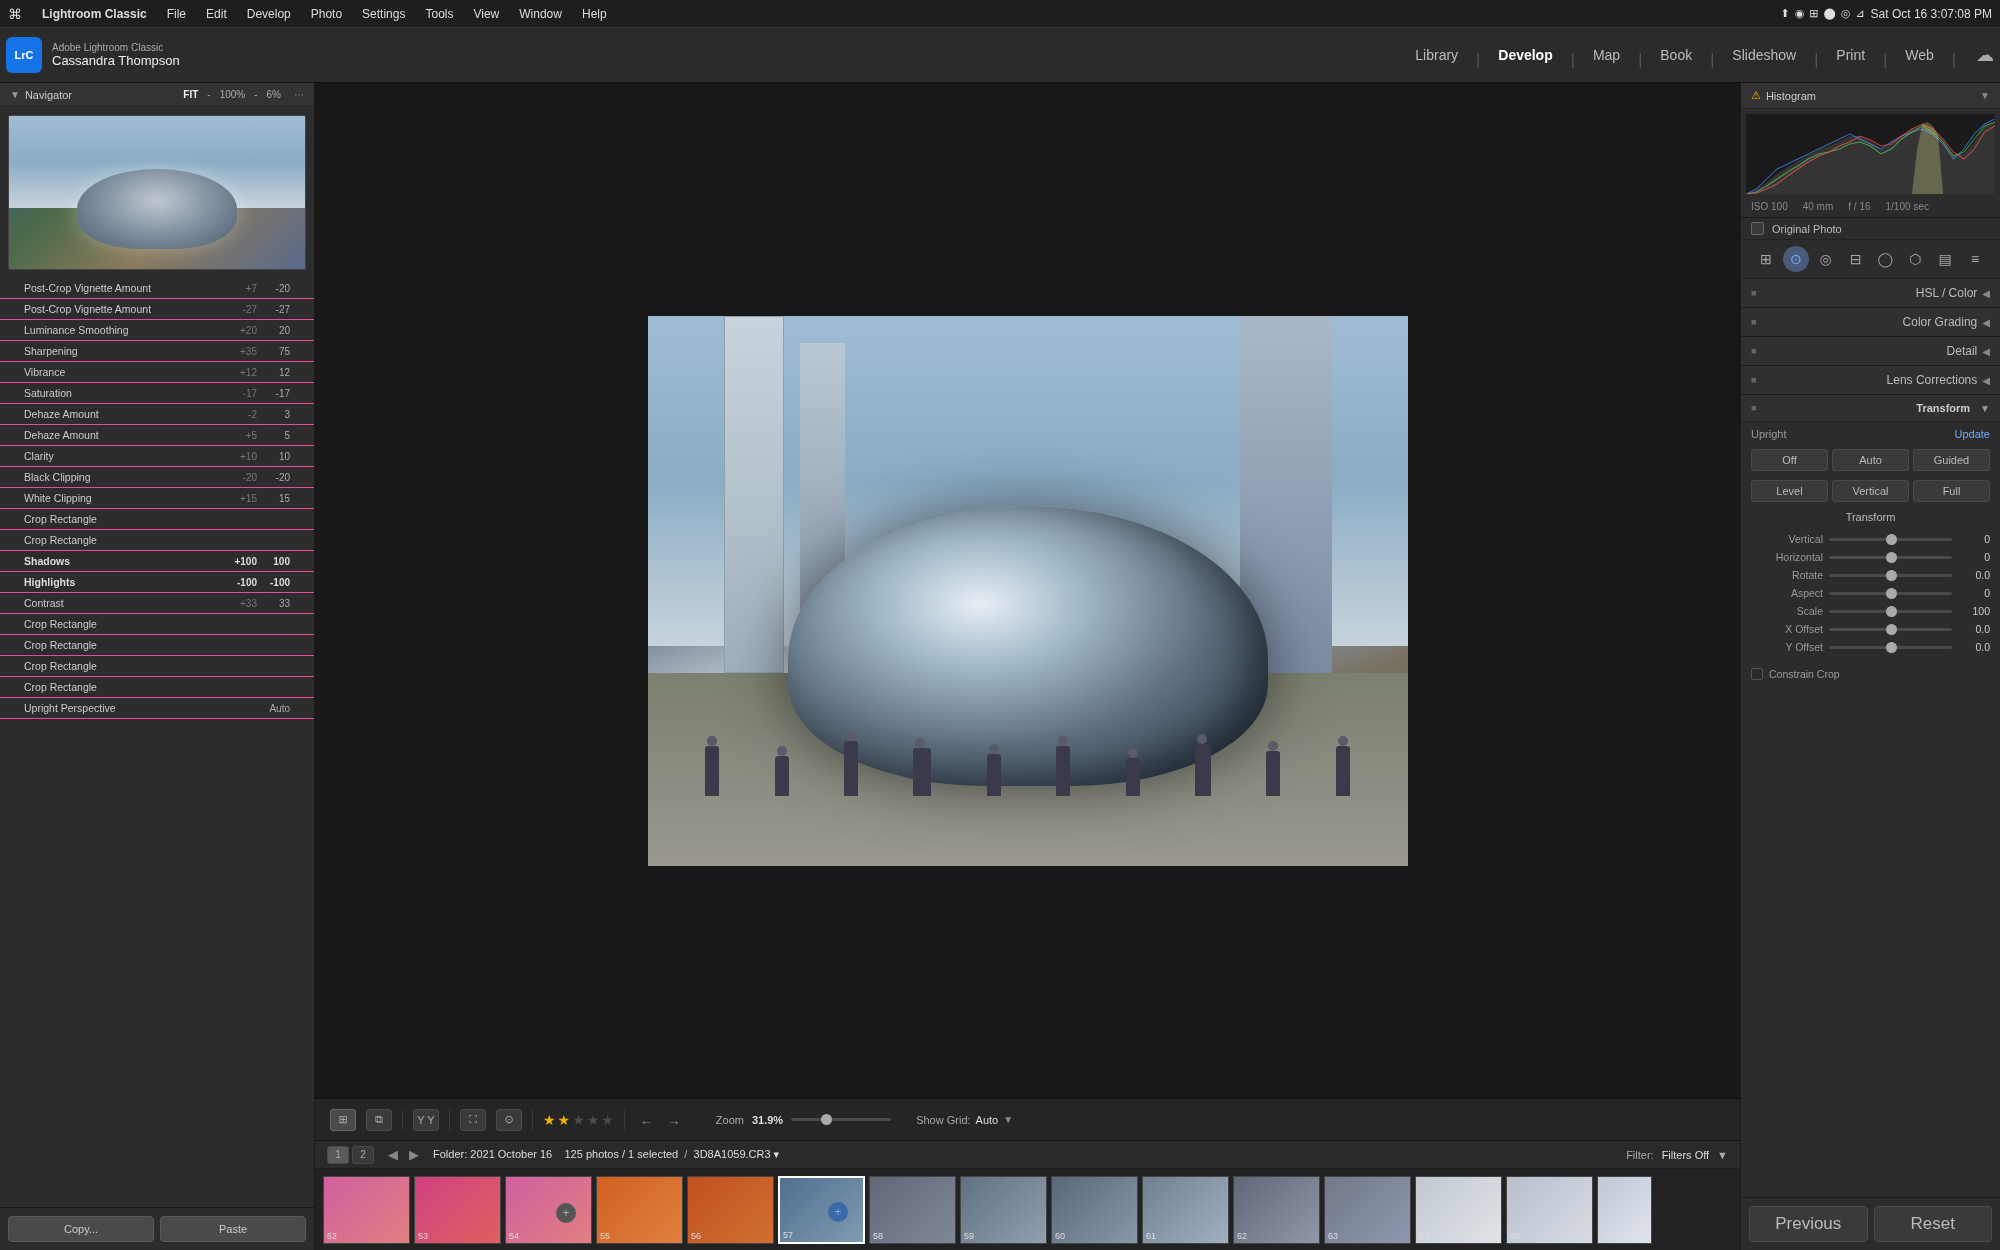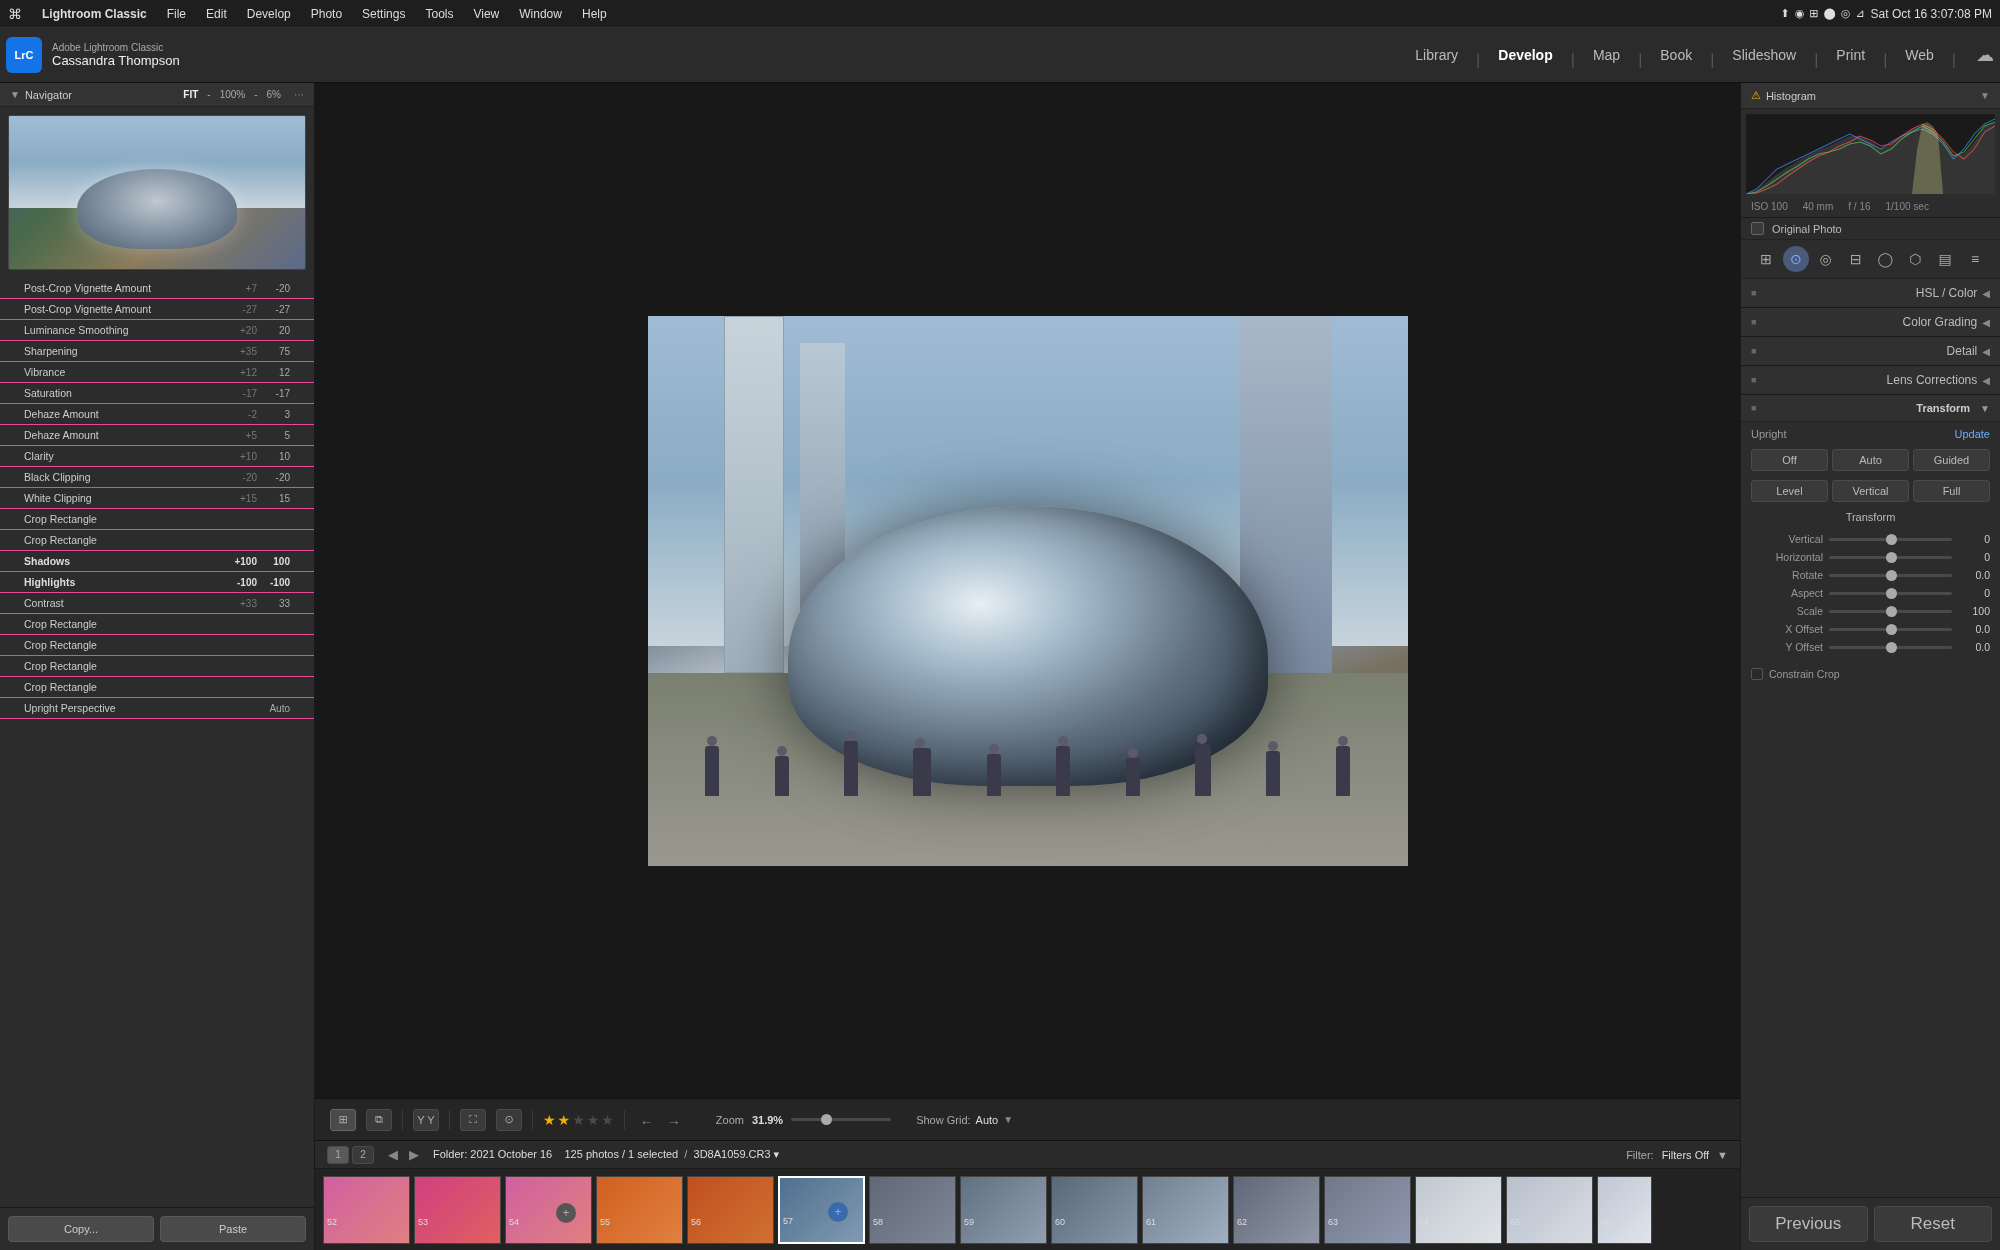--- a/index.html
+++ b/index.html
@@ -460,21 +460,21 @@
       cursor: pointer;
       position: relative;
       display: flex;
       align-items: center;
       justify-content: center;
       overflow: hidden;
     }
     .film-thumb.selected { border-color: #fff; border-width: 2px; }
     .film-thumb-num {
       position: absolute;
-      bottom: 16px;
+      bottom: 2px;
       left: 3px;
       color: #ddd;
       font-size: 9px;
     }
     
     .ft-pink { background: linear-gradient(135deg, #d060a0, #e08080); }
     .ft-pink2 { background: linear-gradient(135deg, #d04080, #e06060); }
     .ft-orange { background: linear-gradient(135deg, #d06020, #e08040); }
     .ft-flower { background: linear-gradient(135deg, #c05020, #d07030); }
     .ft-city { background: linear-gradient(135deg, #507090, #809ab0); }

